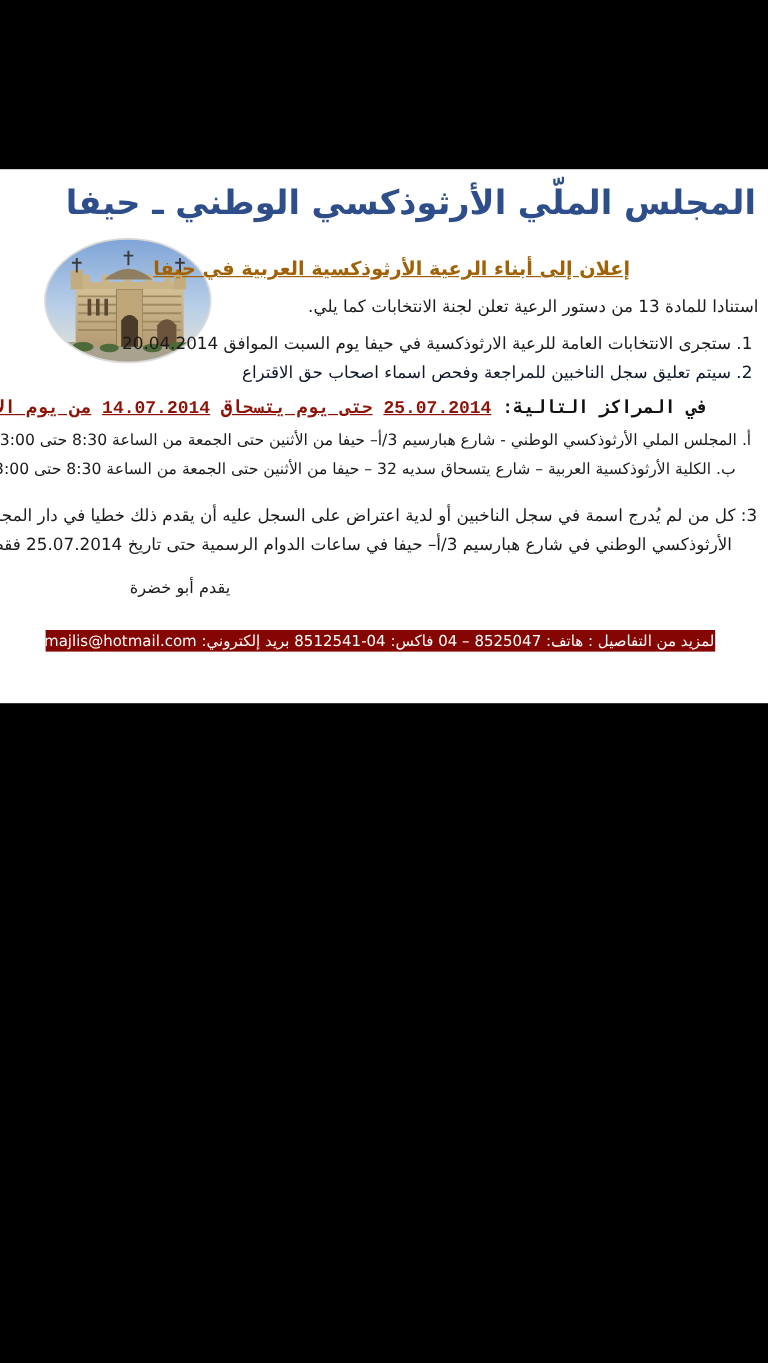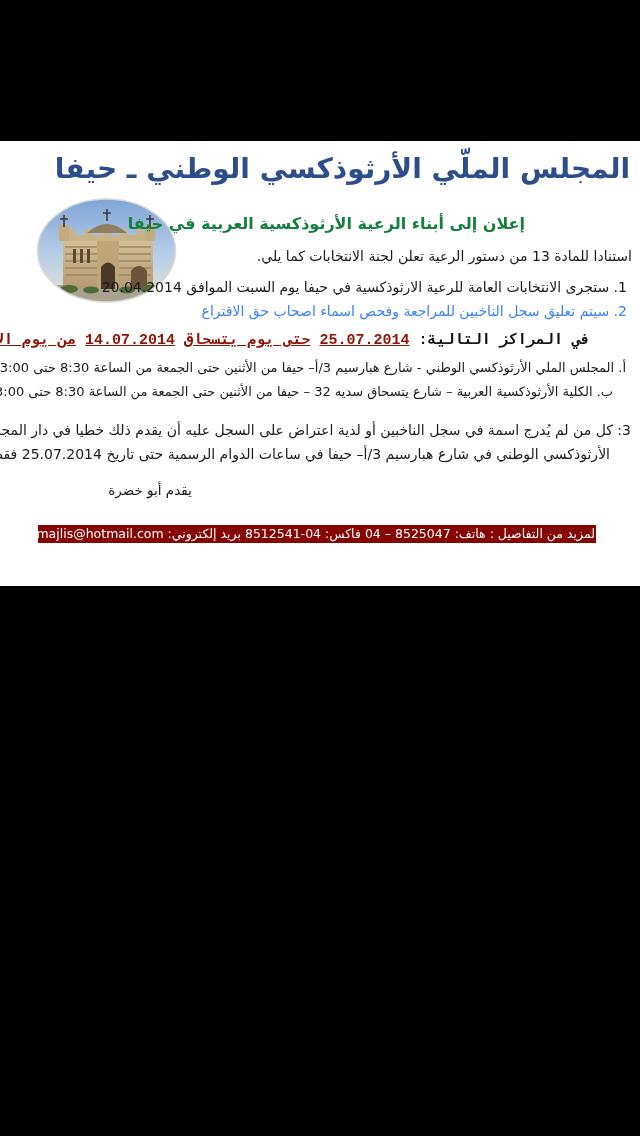--- a/index.html
+++ b/index.html
@@ -26,31 +26,32 @@
     letter-spacing:0px;
     line-height:1.3;
     direction:rtl;
   }
   .church {
     position:absolute; top:56px; left:35px;
     width:143px; height:107px;
   }
   .announce-heading {
     position:absolute; top:73px; right:115px;
-    font-size:16px; font-weight:bold; color:#15803d;
+    font-size:16px; font-weight:bold; color:#a16207;
+    text-decoration:underline;
     white-space:nowrap;
     direction:rtl;
   }
   .intro {
     position:absolute; top:107px; right:8px;
     font-size:14px; color:#1a1a1a;
     white-space:nowrap; direction:rtl;
   }
   .item1 { position:absolute; top:138px; right:13px; font-size:14px; color:#1a1a1a; white-space:nowrap; direction:rtl; }
-  .item2 { position:absolute; top:162px; right:13px; font-size:14px; color:#3b82f6; white-space:nowrap; direction:rtl; }
+  .item2 { position:absolute; top:162px; right:13px; font-size:14px; color:#0f172a; white-space:nowrap; direction:rtl; }
   .period-line {
     position:absolute; top:189px; right:50px;
     display:inline-flex; direction:ltr;
     align-items:baseline; gap:9px;
     font-size:15px; font-weight:bold;
     white-space:nowrap;
     font-family:Liberation Mono, monospace;
   }
   .period-red { color:#8e1307; text-decoration:underline; direction:rtl; unicode-bidi:isolate; }
   .period-black { color:#111; direction:rtl; unicode-bidi:isolate; }

